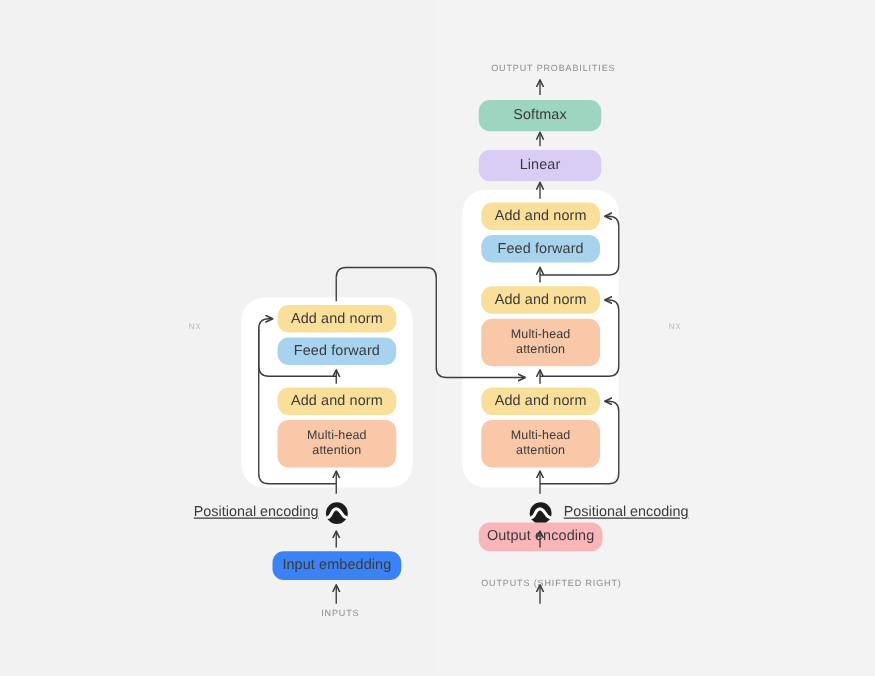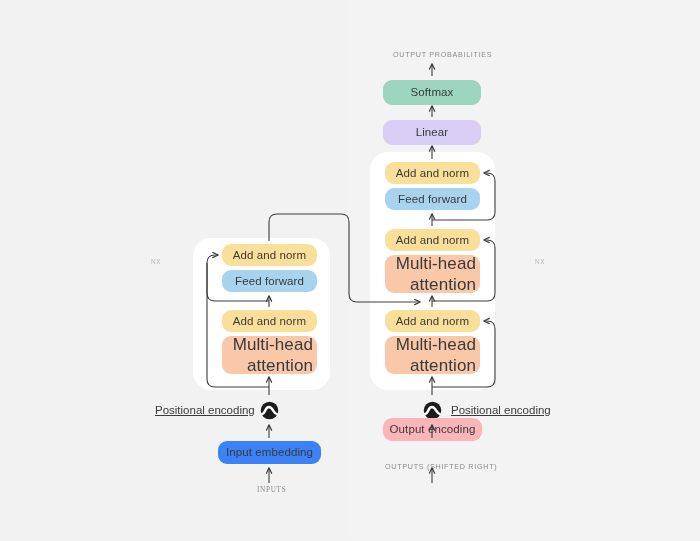--- a/index.html
+++ b/index.html
@@ -44,21 +44,21 @@
     align-items: center;
     justify-content: center;
     text-align: center;
     color: #3a3a3a;
     font-size: 11.5px;
     line-height: 1.25;
     letter-spacing: .1px;
     box-sizing: border-box;
     padding: 2px 4px;
   }
-  .block.two-line { font-size: 17px; text-align: right; }
+  .block.two-line { font-size: 10px; }
 
   
   .label {
     position: absolute;
     color: #3b3b3b;
     font-size: 11.5px;
     white-space: nowrap;
     text-decoration: underline;
   }
   .caps {
@@ -130,21 +130,21 @@
 
   <div class="pe-icon" style="left:260px; top:401px;">
     <svg viewBox="0 0 20 20" width="19" height="19">
       <circle cx="10" cy="10" r="9.2" fill="#1c1c1c"></circle>
       <path d="M2.4 13.6 C5.6 13.6 5.2 6.4 9.4 6.4 C13.6 6.4 14.4 13.6 17.6 13.6" fill="none" stroke="#ffffff" stroke-width="2.6" stroke-linecap="round"></path>
     </svg>
   </div>
 
   <div class="block" style="left:218px; top:441px; width:103px; height:23px; background:#3b82f6;">Input embedding</div>
 
-  <div class="caps" style="left:257px; top:486px;font-family:Liberation Serif, serif;">INPUTS</div>
+  <div class="caps" style="left:257px; top:486px;">INPUTS</div>
 
   <div class="label" style="left:451px; top:404px;">Positional encoding</div>
 
   <div class="pe-icon" style="left:423px; top:401px;">
     <svg viewBox="0 0 20 20" width="19" height="19">
       <circle cx="10" cy="10" r="9.2" fill="#1c1c1c"></circle>
       <path d="M2.4 13.6 C5.6 13.6 5.2 6.4 9.4 6.4 C13.6 6.4 14.4 13.6 17.6 13.6" fill="none" stroke="#ffffff" stroke-width="2.6" stroke-linecap="round"></path>
     </svg>
   </div>
 

